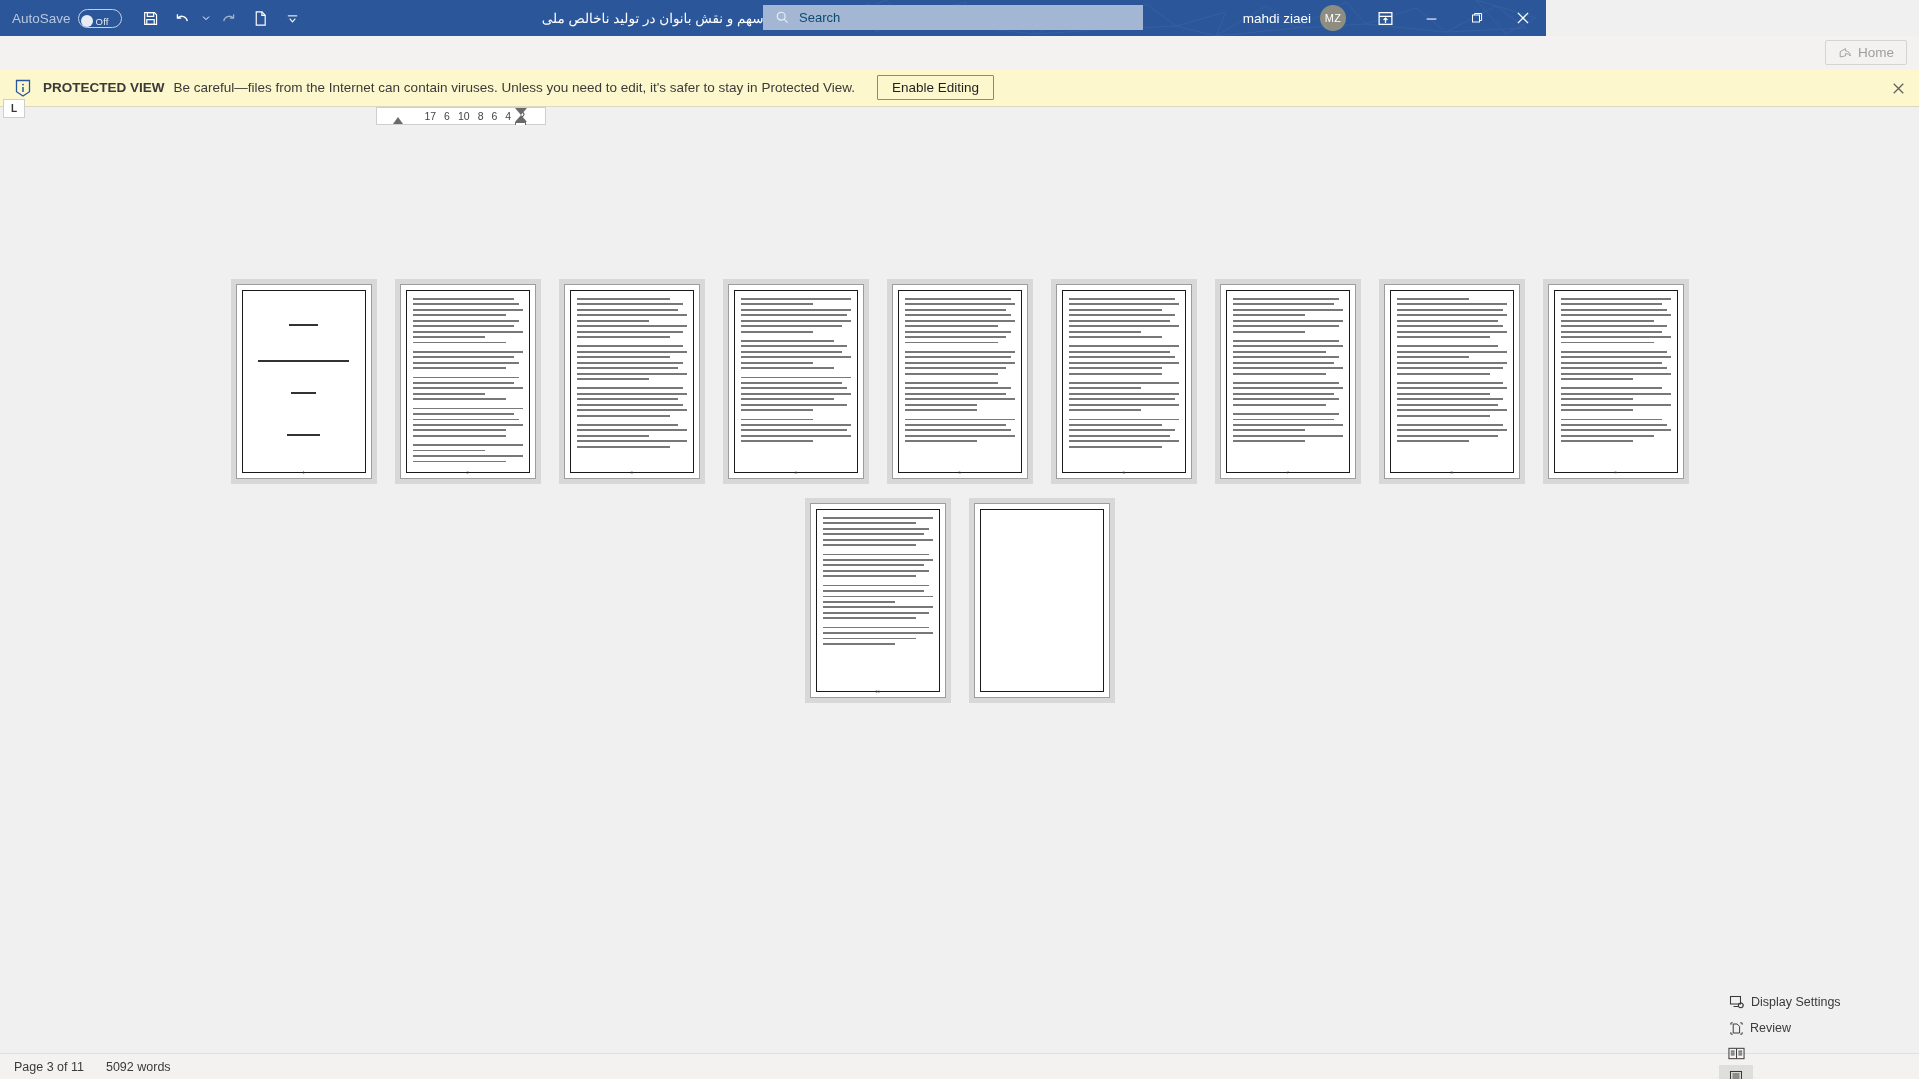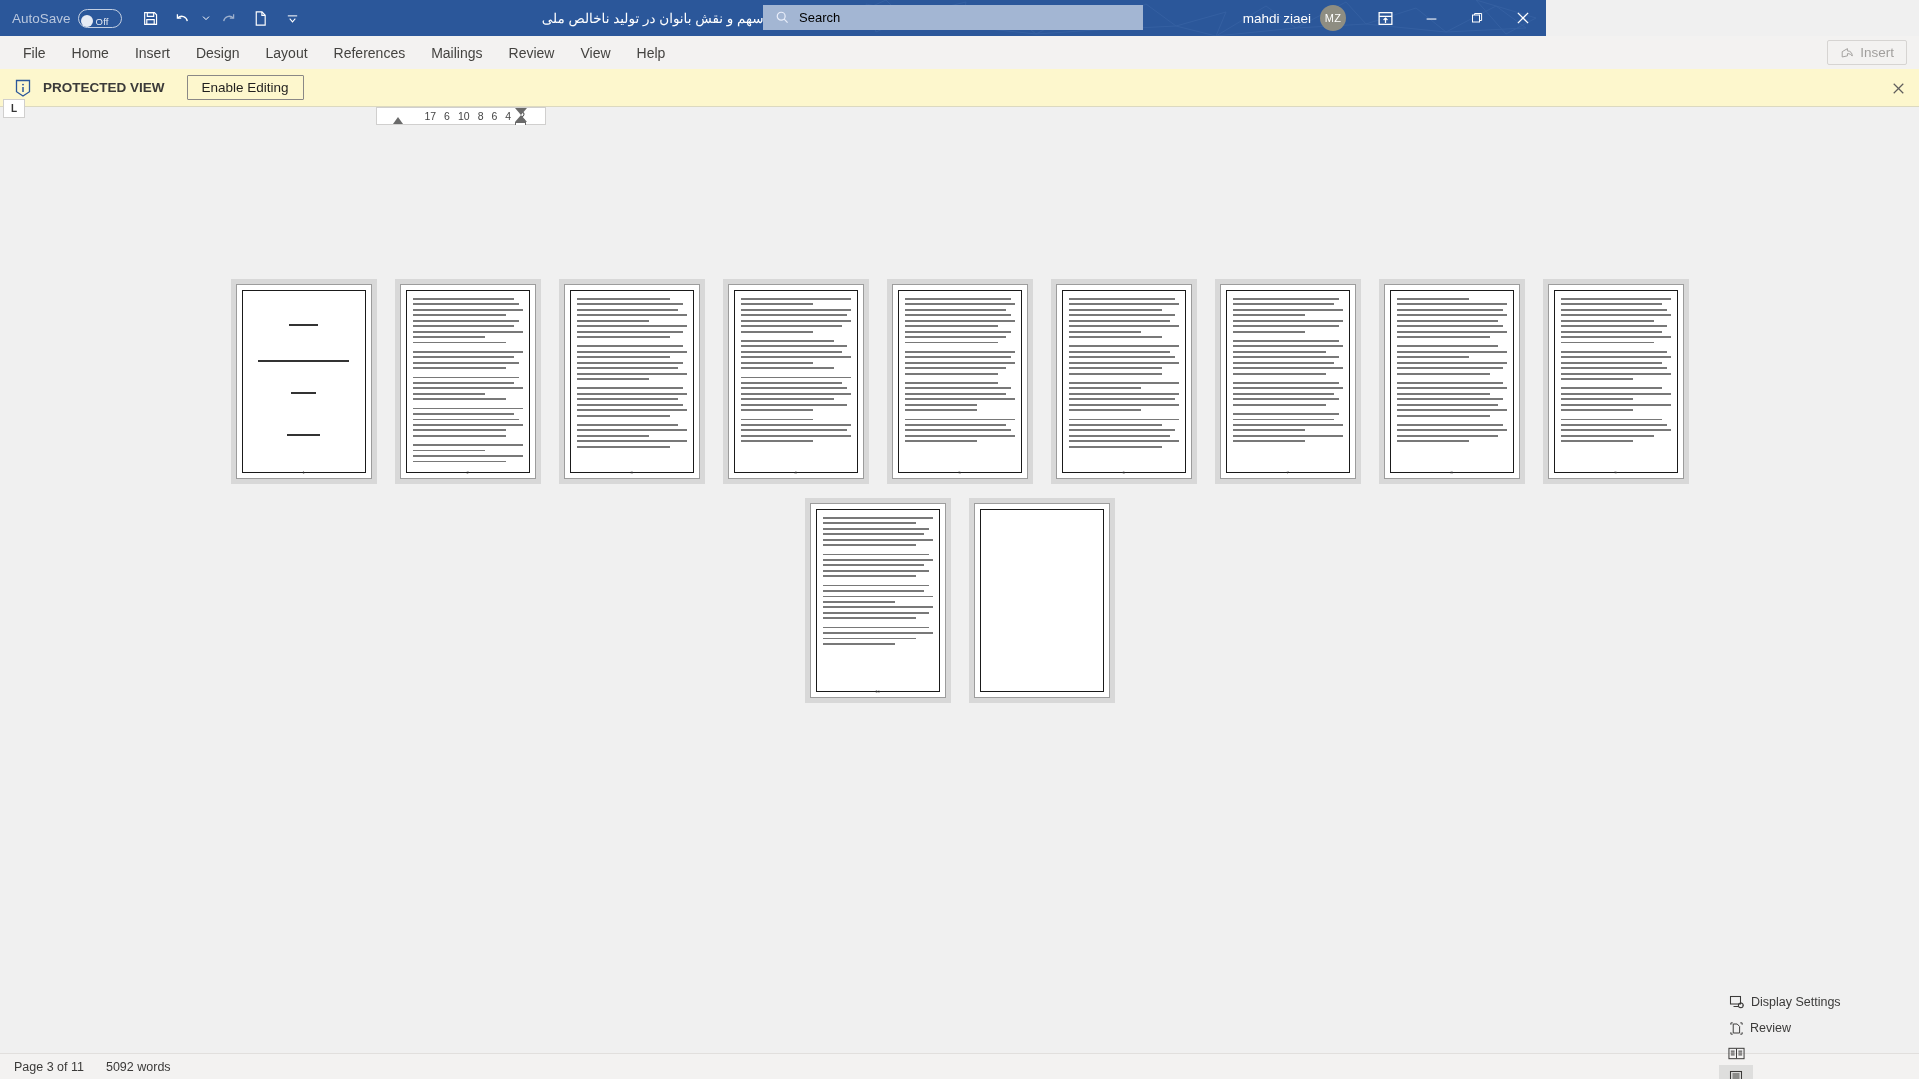--- a/index.html
+++ b/index.html
@@ -45,21 +45,21 @@
   .doc-title { font-size: 13.5px; color: #ffffff; direction: rtl; }
   .doc-sep { color: #d9e1ef; font-size: 13.5px; }
   .doc-state { font-size: 13.5px; color: #ffffff; }
   .doc-caret { font-size: 9px; color: #ffffff; margin-left: 1px; }
 
   .searchbox {
     position: absolute; left: 763px; top: 5px; width: 380px; height: 25px;
     background: #a3b6d3; display: flex; align-items: center; gap: 9px;
     padding-left: 12px;
   }
-  .searchbox .ph { color: #000000; font-size: 13px; }
+  .searchbox .ph { color: #0c4a6e; font-size: 13px; }
 
   .acct {
     position: absolute; right: 200px; top: 0; height: 36px;
     display: flex; align-items: center; gap: 9px;
   }
   .acct-name { font-size: 13.5px; color: #ffffff; }
   .avatar {
     width: 26px; height: 26px; border-radius: 50%; background: #8e8d82;
     color: #fff; font-size: 11px; display: flex; align-items: center;
     justify-content: center; letter-spacing: .3px;
@@ -330,47 +330,36 @@
     <span class="wc close">
       <svg width="14" height="14" viewBox="0 0 12 12" stroke="#ffffff" stroke-width="1.1">
         <path d="M1.6 1.6 L10.4 10.4"></path>
           <path d="M10.4 1.6 L1.6 10.4"></path>
       </svg>
     </span>
   </div>
 </div>
 
 <div class="ribbon">
-  <div class="tabs">
-    <span class="tab">File</span>
-    <span class="tab">Home</span>
-    <span class="tab">Insert</span>
-    <span class="tab">Design</span>
-    <span class="tab">Layout</span>
-    <span class="tab">References</span>
-    <span class="tab">Mailings</span>
-    <span class="tab">Review</span>
-    <span class="tab">View</span>
-    <span class="tab">Help</span>
-  </div>
   <div class="share-btn">
     <svg width="14" height="14" viewBox="0 0 16 16" fill="none" stroke="#a19f9d" stroke-width="1.1">
       <path d="M2.5 12.5V6.5l6-3.5v2.6c3.6 0 5.5 2.4 5.5 5.9-1.2-1.9-3-2.8-5.5-2.8v2.6z"></path>
     </svg>
-    <span>Insert</span>
+    <span>Home</span>
   </div>
 </div>
 
 <div class="pvbar">
   <svg class="pv-icon" viewBox="0 0 22 22" fill="none" stroke="#2b579a" stroke-width="1.3">
     <path d="M4.5 3.5h13v11.2L11 19 4.5 14.7z"></path>
     <circle cx="11" cy="7.6" r=".95" fill="#2b579a" stroke="none"></circle>
     <path d="M11 10v5" stroke-width="1.5"></path>
   </svg>
   <span class="pv-strong">PROTECTED VIEW</span>
+  <span class="pv-text">Be careful—files from the Internet can contain viruses. Unless you need to edit, it's safer to stay in Protected View.</span>
   <span class="enable-btn">Enable Editing</span>
   <span class="pv-close">
     <svg width="13" height="13" viewBox="0 0 12 12" stroke="#605e5c" stroke-width="1.1">
       <path d="M1.6 1.6 L10.4 10.4"></path>
         <path d="M10.4 1.6 L1.6 10.4"></path>
     </svg>
   </span>
 </div>
 
 <div class="tabstop-corner">L</div>

